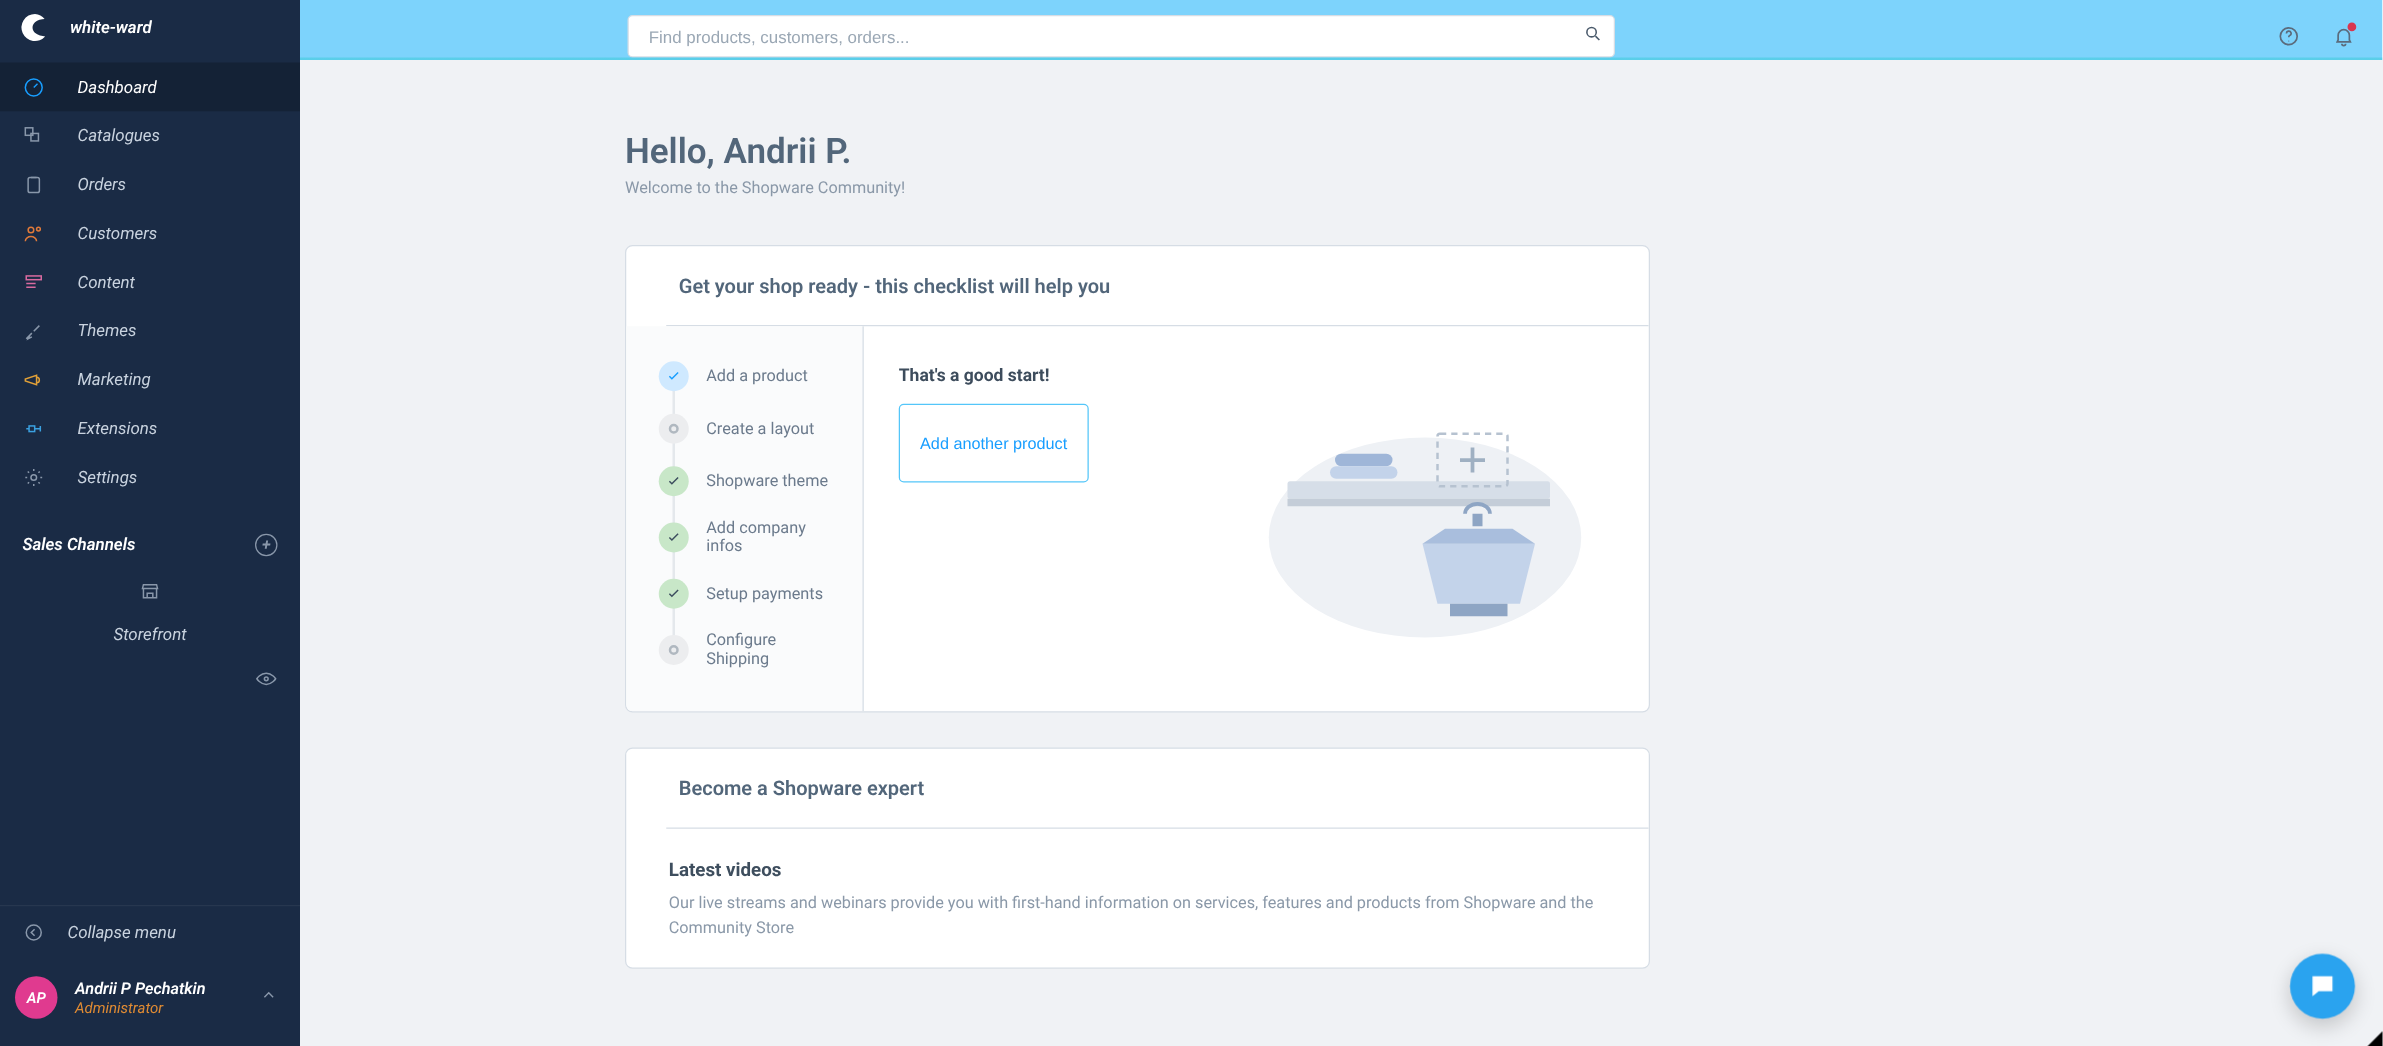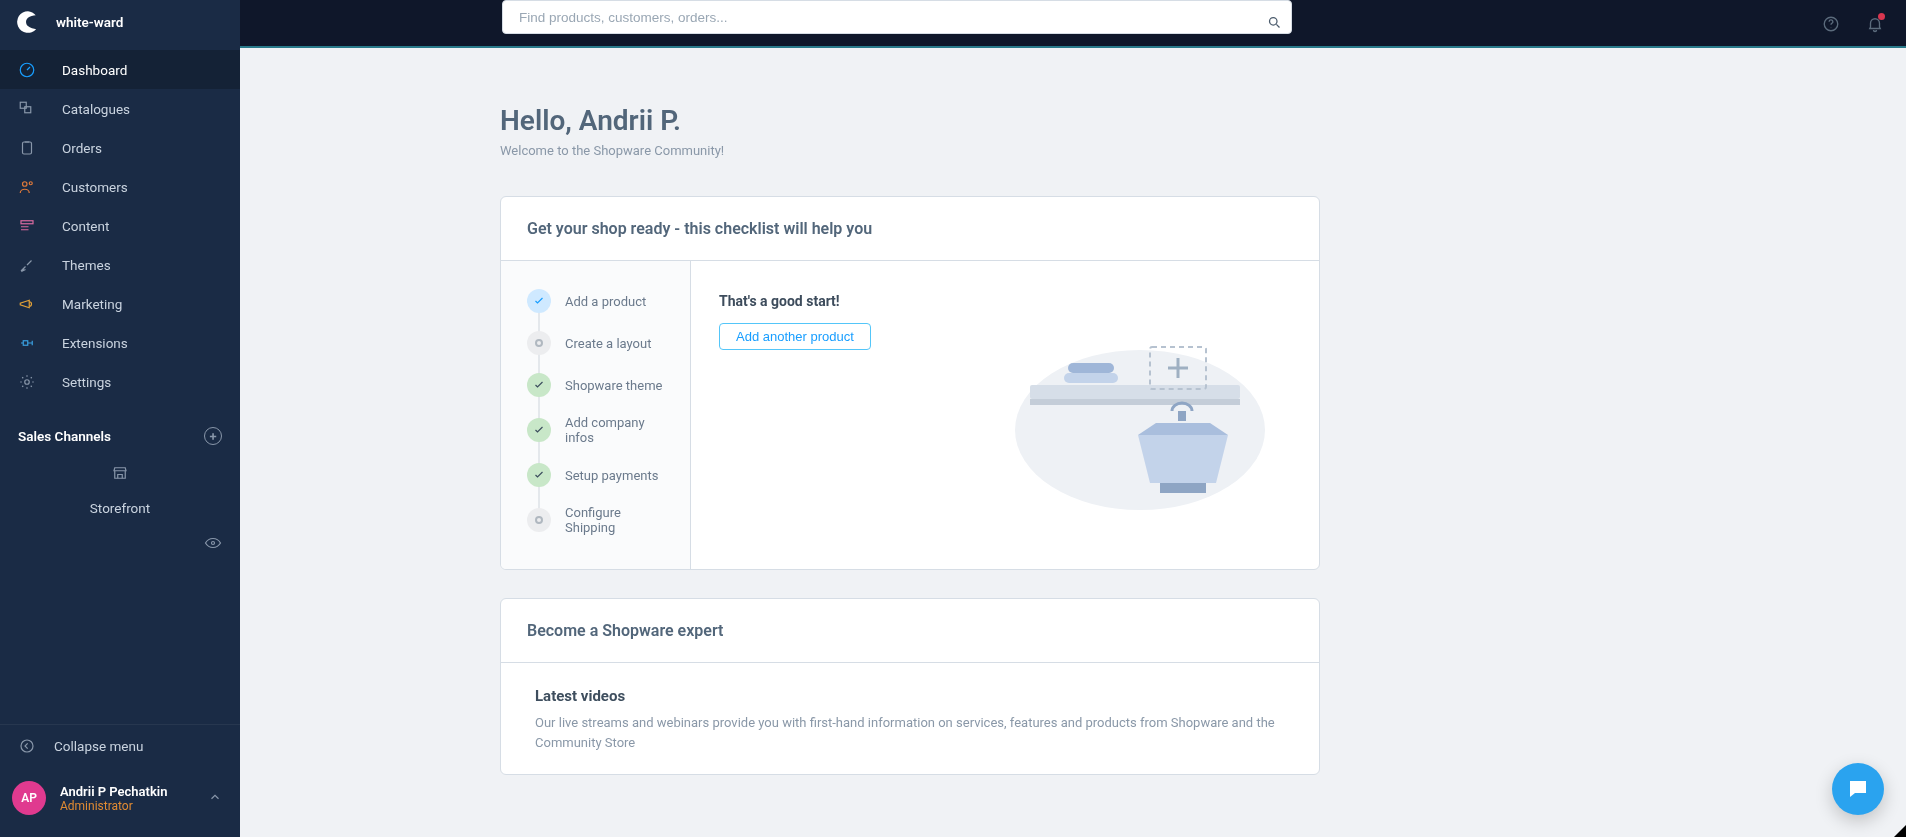--- a/index.html
+++ b/index.html
@@ -32,20 +32,21 @@
   
   .app{display:flex;height:100vh;width:100vw;}
 
   
   .sidebar{
     width:240px;flex:0 0 240px;
     background:var(--sidebar-bg);
     color:var(--sidebar-text);
     display:flex;flex-direction:column;
     font-size:13.5px;
+    font-style:italic;
   }
   .sb-header{
     display:flex;align-items:center;gap:14px;
     padding:8px 14px 14px 14px;
   }
   .sb-logo{
     width:28px;height:28px;border-radius:50%;
     display:flex;align-items:center;justify-content:center;
   }
   .sb-logo svg{width:26px;height:26px;fill:#fff;}
@@ -103,23 +104,23 @@
   .sb-user-name{font-size:13px;font-weight:600;color:var(--sidebar-text-bright);}
   .sb-user-role{font-size:12px;color:var(--orange);}
   .sb-user-caret{margin-left:auto;}
   .sb-user-caret svg{width:14px;height:14px;stroke:var(--icon-muted);fill:none;stroke-width:2;}
 
   
   .main{flex:1 1 auto;display:flex;flex-direction:column;min-width:0;}
 
   .topbar{
     height:48px;flex:0 0 48px;
-    display:flex;
-    padding:0 22px 0 0;
-    background:#0f172a;
+    display:flex;align-items:center;
+    padding:11px 22px 0 0;
+    background:#7dd3fc;
     position:relative;
     border-bottom:1px solid transparent;
   }
   .topbar::after{
     content:"";position:absolute;left:0;right:0;bottom:-1px;height:2px;
     background:linear-gradient(90deg,#3ecbda 0%,#3ecbda 100%);opacity:.55;
   }
   .search-wrap{flex:0 0 auto;margin-left:262px;width:790px;max-width:54%;position:relative;}
   .search-input{
     width:100%;height:34px;border:1px solid var(--panel-border);
@@ -147,22 +148,22 @@
   .page-inner{max-width:820px;margin-left:220px;}
 
   .hello{font-size:28px;font-weight:600;color:var(--text-head);margin:0 0 6px;}
   .welcome{font-size:13px;color:var(--text-muted);margin:0 0 38px;}
 
   .card{
     background:#fff;border:1px solid var(--panel-border);border-radius:6px;
     margin-bottom:28px;overflow:hidden;
   }
   .card-head{
-    padding:22px 26px;border-bottom:1px solid var(--panel-border);
-    font-size:16px;font-weight:600;color:var(--text-head);
+    padding:22px 10px;border-bottom:1px solid var(--panel-border);
+    font-size:16px;font-weight:600;color:var(--text-head);margin-left:32px;
   }
   .card-body{padding:0;}
 
   
   .checklist-wrap{display:flex;}
   .checklist-left{
     flex:0 0 190px;border-right:1px solid var(--panel-border);
     padding:28px 18px 34px 26px;background:#fafbfc;
     position:relative;
   }
@@ -185,21 +186,21 @@
     content:"";position:absolute;left:37px;top:48px;bottom:46px;width:2px;background:#e4e8ec;z-index:1;
   }
 
   .checklist-right{flex:1 1 auto;padding:32px 28px;display:flex;gap:20px;}
   .cr-text{flex:0 0 250px;}
   .cr-title{font-size:14px;font-weight:700;color:#3d4c5c;margin:0 0 14px;}
   .cr-desc{font-size:13px;line-height:1.5;color:var(--text-muted);margin:0 0 22px;}
   .btn-outline{
     display:inline-block;border:1px solid var(--accent-border);
     color:var(--accent);background:#fff;border-radius:4px;
-    font-size:13px;padding:5px 16px;cursor:pointer;
+    font-size:13px;padding:23px 16px;cursor:pointer;
   }
   .cr-illus{flex:1 1 auto;display:flex;align-items:center;justify-content:center;}
   .cr-illus svg{width:260px;height:200px;}
 
   .expert-sub{
     padding:24px 34px 8px 34px;font-size:15px;font-weight:700;color:#3e4e5e;
   }
   .expert-desc{
     padding:0 34px 22px 34px;font-size:13px;color:var(--text-muted);line-height:1.5;
   }

